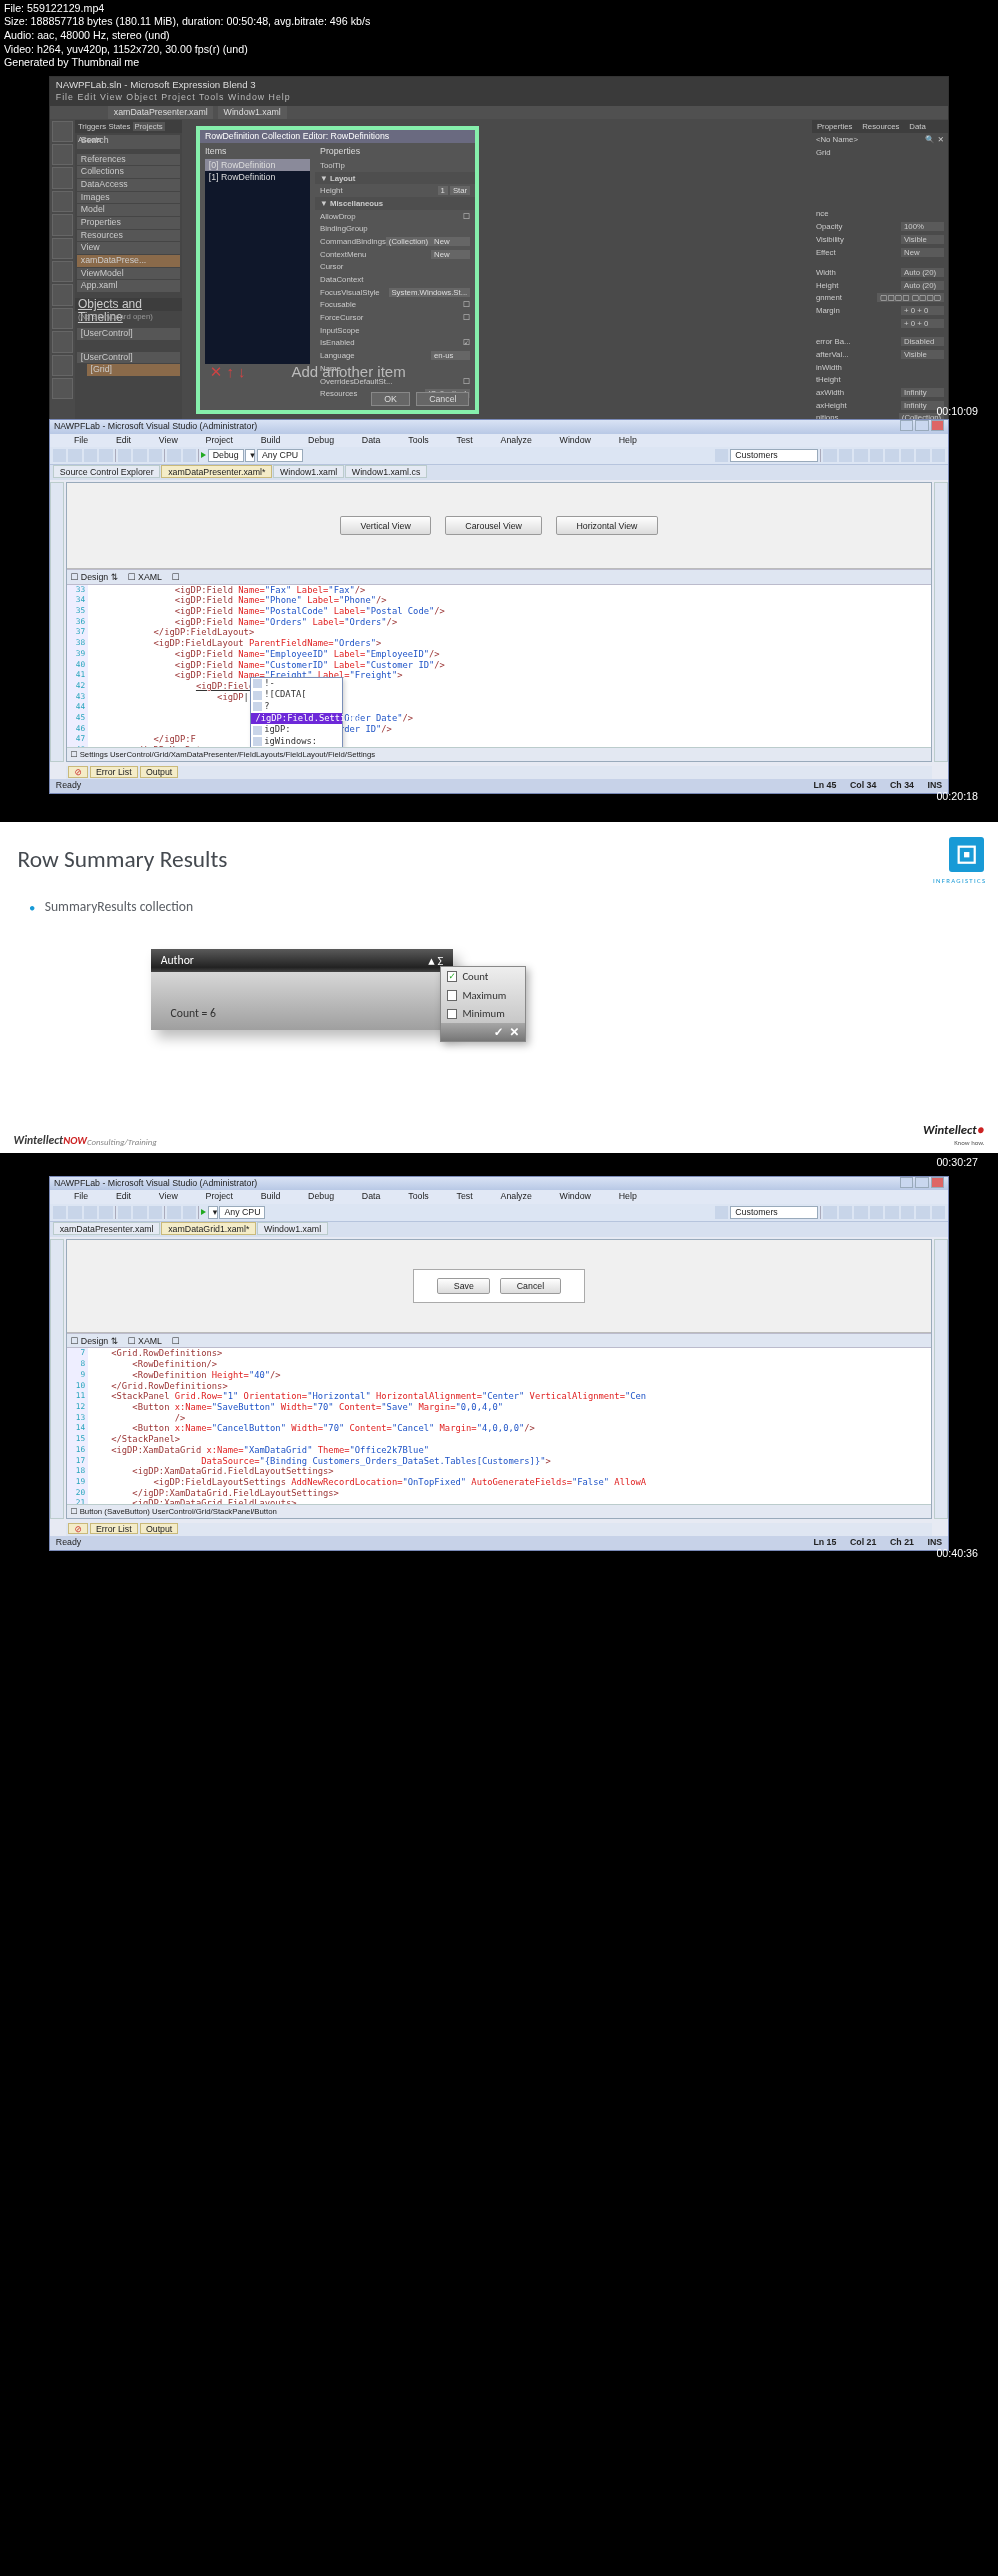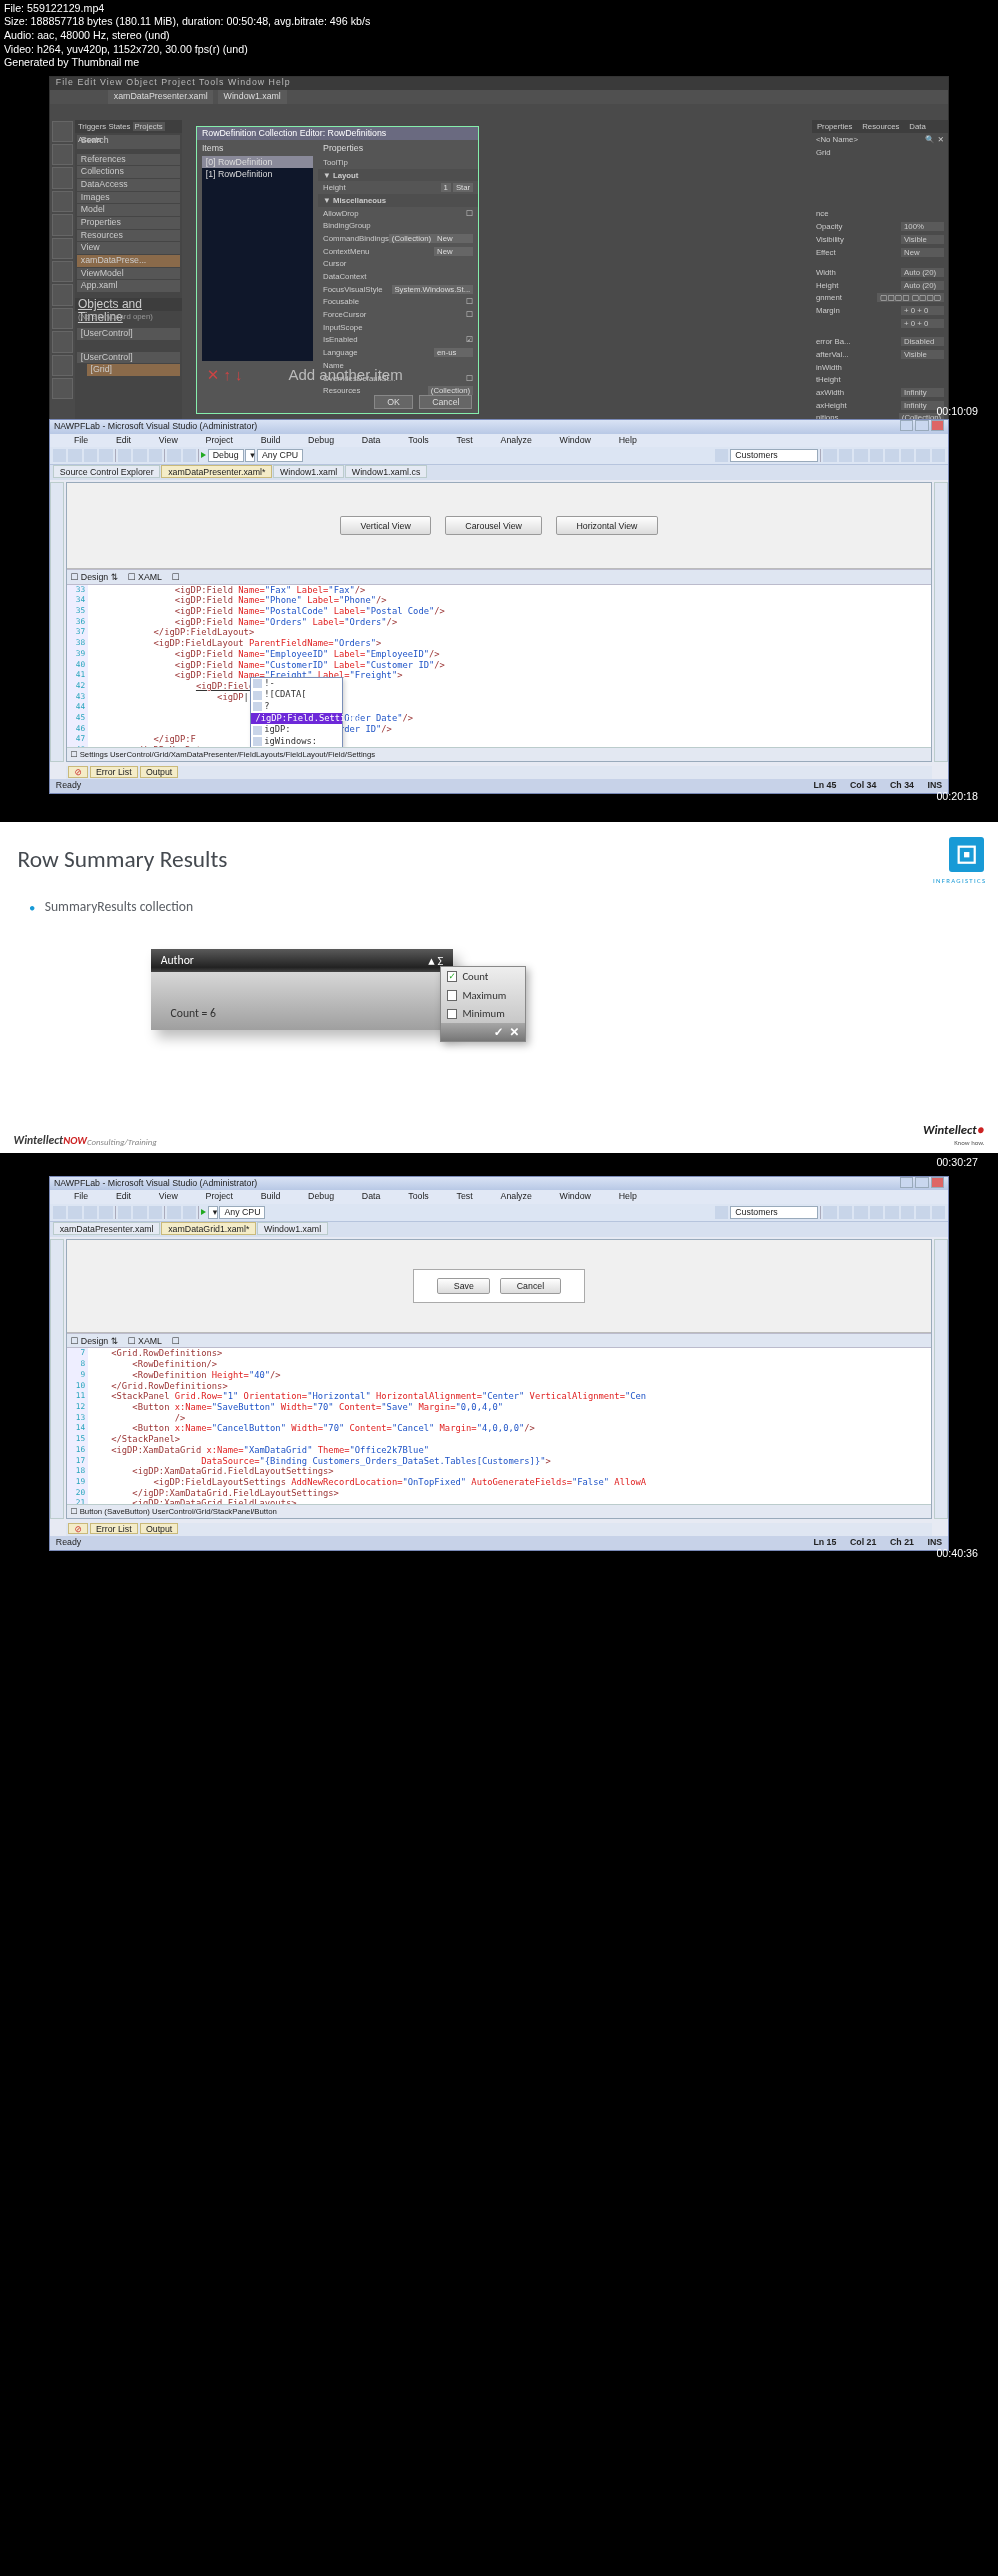--- a/index.html
+++ b/index.html
@@ -15,21 +15,21 @@
   .blend-tabs span { display: inline-block; background: #5a5a5a; padding: 0 5.8px; margin-right: 1.9px; height: 13.6px; line-height: 13.6px; }
   .blend-body { position: absolute; top: 43px; bottom: 15.6px; left: 0; right: 0; display: flex; }
   .blend-tools { width: 25px; background: #4a4a4a; display: flex; flex-direction: column; }
   .blend-tools .t { width: 21.4px; height: 21.4px; margin: 1px auto; background: #555; border: 1px solid #666; }
   .blend-sidebar { width: 107px; background: #454545; font-size: 8.8px; color: #ccc; }
   .blend-search { background: #555; height: 13.6px; margin: 1.9px; font-size: 8.8px; padding: 0 3.9px; }
   .blend-tree { padding: 1.9px; }
   .blend-tree .item { background: #565656; height: 11.7px; line-height: 11.7px; padding: 0 3.9px; margin: 1px 0; }
   .blend-tree .hl { background: #8a6a4a; }
   .blend-objts { background: #3d3d3d; height: 12.7px; font-size: 12px; color: #ccc; padding: 0 2.9px; line-height: 12.7px; margin-top: 3px; text-decoration: underline; }
-  .blend-dialog { position: absolute; left: 146px; top: 49px; width: 283px; height: 288px; background: #555; border: 1px solid #86efac; z-index: 5; }
+  .blend-dialog { position: absolute; left: 146px; top: 49px; width: 283px; height: 288px; background: #555; border: 4px solid #86efac; z-index: 5; }
   .blend-dialog .dlg-title { background: #6a6a80; color: #fff; font-size: 8.8px; height: 13.6px; line-height: 13.6px; padding: 0 4.9px; }
   .blend-dialog .dlg-body { display: flex; height: 244px; }
   .blend-dialog .dlg-left { width: 127px; background: #555; }
   .blend-dialog .dlg-left .hdr { font-size: 8.8px; color: #ddd; padding: 2.9px 4.9px; }
   .blend-dialog .dlg-left .lst { background: #0f172a; margin: 0 4.9px; height: 205px; }
   .blend-dialog .dlg-left .lst .li { font-size: 8.8px; padding: 1px 3.9px; color: #ddd; }
   .blend-dialog .dlg-left .lst .li.sel { background: #8a8a9a; }
   .blend-dialog .dlg-right { flex: 1; background: #555; }
   .blend-dialog .dlg-right .hdr { font-size: 8.8px; color: #ddd; padding: 2.9px 4.9px; }
   .blend-dialog .prop { font-size: 7.8px; color: #ccc; display: flex; justify-content: space-between; padding: 1px 4.9px; height: 12.7px; align-items: center; }
@@ -116,20 +116,21 @@
 <div class="section" style="height:419px;">
   <div class="mpc-info">
     <div>File: 559122129.mp4</div>
     <div>Size: 188857718 bytes (180.11 MiB), duration: 00:50:48, avg.bitrate: 496 kb/s</div>
     <div>Audio: aac, 48000 Hz, stereo (und)</div>
     <div>Video: h264, yuv420p, 1152x720, 30.00 fps(r) (und)</div>
     <div>Generated by Thumbnail me</div>
   </div>
 
   <div class="blend-frame">
+    <div class="blend-title">NAWPFLab.sln - Microsoft Expression Blend 3</div>
     <div class="blend-menu">File  Edit  View  Object  Project  Tools  Window  Help</div>
     <div class="blend-tabs">
       <span>xamDataPresenter.xaml</span>
       <span>Window1.xaml</span>
     </div>
 
     <div class="blend-body">
       <div class="blend-tools">
         <div class="t"></div>
         <div class="t"></div>

